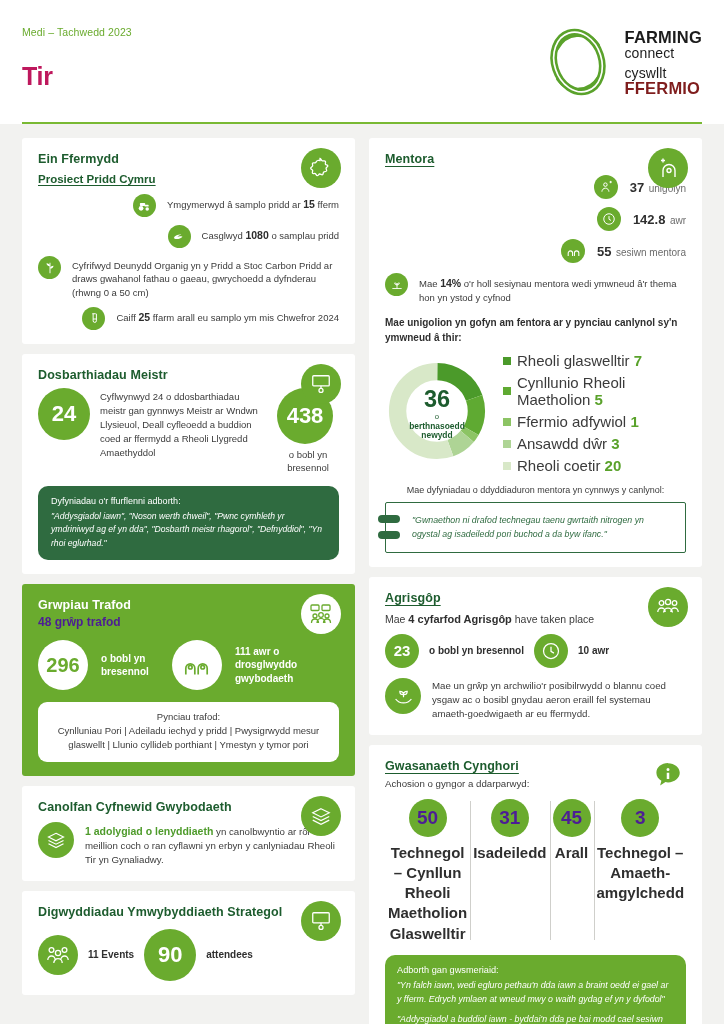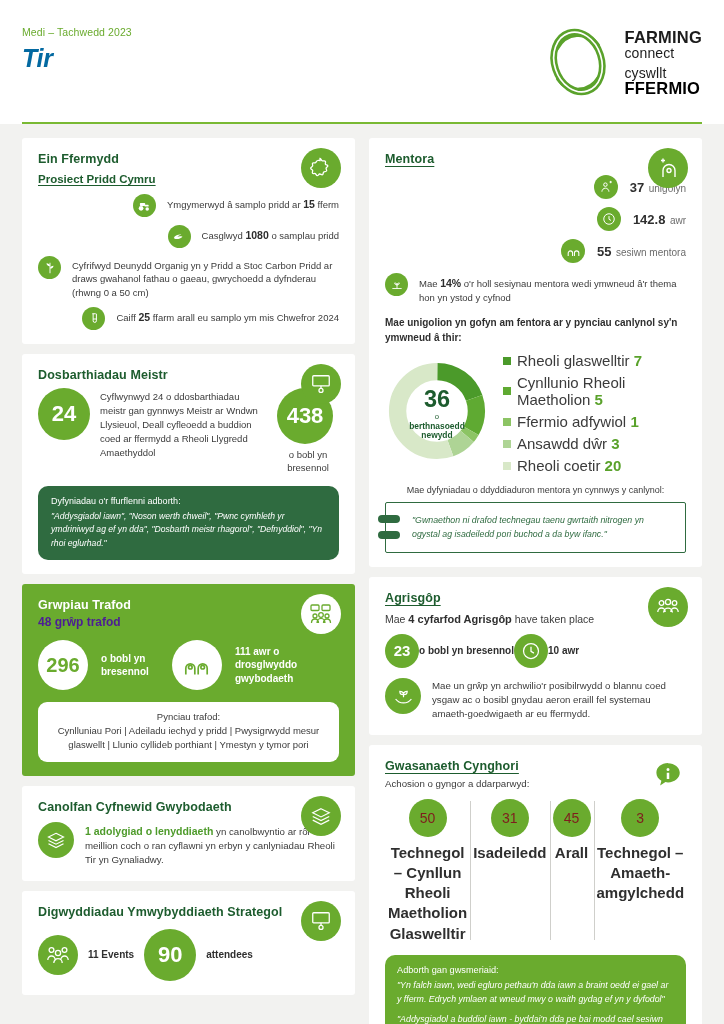--- a/index.html
+++ b/index.html
@@ -7,29 +7,29 @@
     width: 724px; height: 1024px;
     background: #ffffff;
     font-family: "Liberation Sans", sans-serif;
     overflow: hidden;
   }
   .page { position: relative; width: 724px; height: 776px; background: #fff; }
 
   
   .header { position: relative; height: 122px; padding: 26px 22px 0 22px; }
   .period { font-size: 10.5px; color: #6aab2e; font-weight: 400; letter-spacing: .1px; }
-  .page-title { font-size: 25px; font-weight: 700; color: #0369a1; margin-top: 6px; letter-spacing: -.2px; font-style: italic; }
+  .page-title { font-size: 25px; font-weight: 700; color: #be185d; margin-top: 24px; letter-spacing: -.2px; }
 
   .logo-wrap { position: absolute; right: 22px; top: 24px; display: flex; align-items: center; gap: 9px; }
   .logo-mark { width: 76px; height: 76px; flex: 0 0 76px; }
   .logo-text { line-height: 1.04; padding-top: 2px; }
   .lt1 { font-size: 16.5px; font-weight: 700; color: #1c1c1c; letter-spacing: .2px; }
   .lt2 { font-size: 14px; font-weight: 400; color: #1c1c1c; letter-spacing: .1px; }
   .lt3 { font-size: 14px; font-weight: 400; color: #1c1c1c; margin-top: 5px; letter-spacing: .1px; }
-  .lt4 { font-size: 16.5px; font-weight: 700; color: #000000; letter-spacing: .2px; }
+  .lt4 { font-size: 16.5px; font-weight: 700; color: #7f1d1d; letter-spacing: .2px; }
 
   .rule { height: 2px; background: #79b933; margin: 0 22px; }
 
   
   .body-bg { background: #f2f2f0; padding: 14px 22px 18px 22px; height: 902px; }
   .cols { display: flex; gap: 14px; align-items: flex-start; }
   .col { width: 333px; display: flex; flex-direction: column; gap: 10px; }
 
   .card {
     background: #ffffff;
@@ -128,37 +128,37 @@
   .quote-outline {
     margin-top: 7px; border: 1px solid #2f6b40; border-radius: 2px;
     padding: 10px 12px 10px 26px; position: relative;
   }
   .quote-outline .q-txt { font-size: 8.8px; font-style: italic; color: #2f6b40; line-height: 1.6; }
   .qmark { position: absolute; left: -8px; width: 22px; height: 8px; border-radius: 5px; background: #2f6b40; }
 
   
   .ag-lead { font-size: 10.5px; color: #3b3b3b; margin-top: 8px; }
   .ag-lead b { font-weight: 700; color: #2f2f2f; font-size: 11px; }
-  .ag-stats { display: flex; align-items: center; margin-top: 9px; }
+  .ag-stats { display: flex; align-items: center; gap: 10px; margin-top: 9px; }
   .ag-circ { width: 34px; height: 34px; flex: 0 0 34px; border-radius: 50%; background: #6aab2e;
              color: #fff; font-size: 15px; font-weight: 700; display: flex;
              align-items: center; justify-content: center; }
   .ag-lbl { font-size: 10px; font-weight: 700; color: #2f2f2f; }
   .ag-body { display: flex; align-items: flex-start; gap: 11px; margin-top: 10px; }
   .ag-txt { font-size: 9.7px; color: #3b3b3b; line-height: 1.45; padding-top: 1px; }
 
   
   .gw-sub { font-size: 9.7px; color: #3b3b3b; margin-top: 5px; }
   .gw-grid { display: flex; margin-top: 10px; }
   .gw-cell { flex: 1; text-align: center; padding: 0 3px; position: relative; }
   .gw-cell + .gw-cell::before {
     content: ""; position: absolute; left: 0; top: 2px; bottom: 4px; width: 1px; background: #cfcfcb;
   }
-  .gw-circ { width: 38px; height: 38px; border-radius: 50%; background: #6aab2e; color: #7f1d1d;
-             font-size: 14px; font-weight: 400; display: flex; align-items: center;
+  .gw-circ { width: 38px; height: 38px; border-radius: 50%; background: #6aab2e; color: #4c1d95;
+             font-size: 19px; font-weight: 700; display: flex; align-items: center;
              justify-content: center; margin: 0 auto 6px auto; }
   .gw-lbl { font-size: 15px; font-weight: 700; color: #2f2f2f; line-height: 1.35; }
 
   .fb-box { margin-top: 11px; background: #6aab2e; border-radius: 10px; padding: 10px 12px; color: #fff; }
   .fb-lead { font-size: 9.2px; margin-bottom: 4px; }
   .fb-q { font-size: 8.8px; font-style: italic; line-height: 1.55; margin-bottom: 7px; }
   .fb-q:last-child { margin-bottom: 0; }
 </style>
 </head>
 <body>

